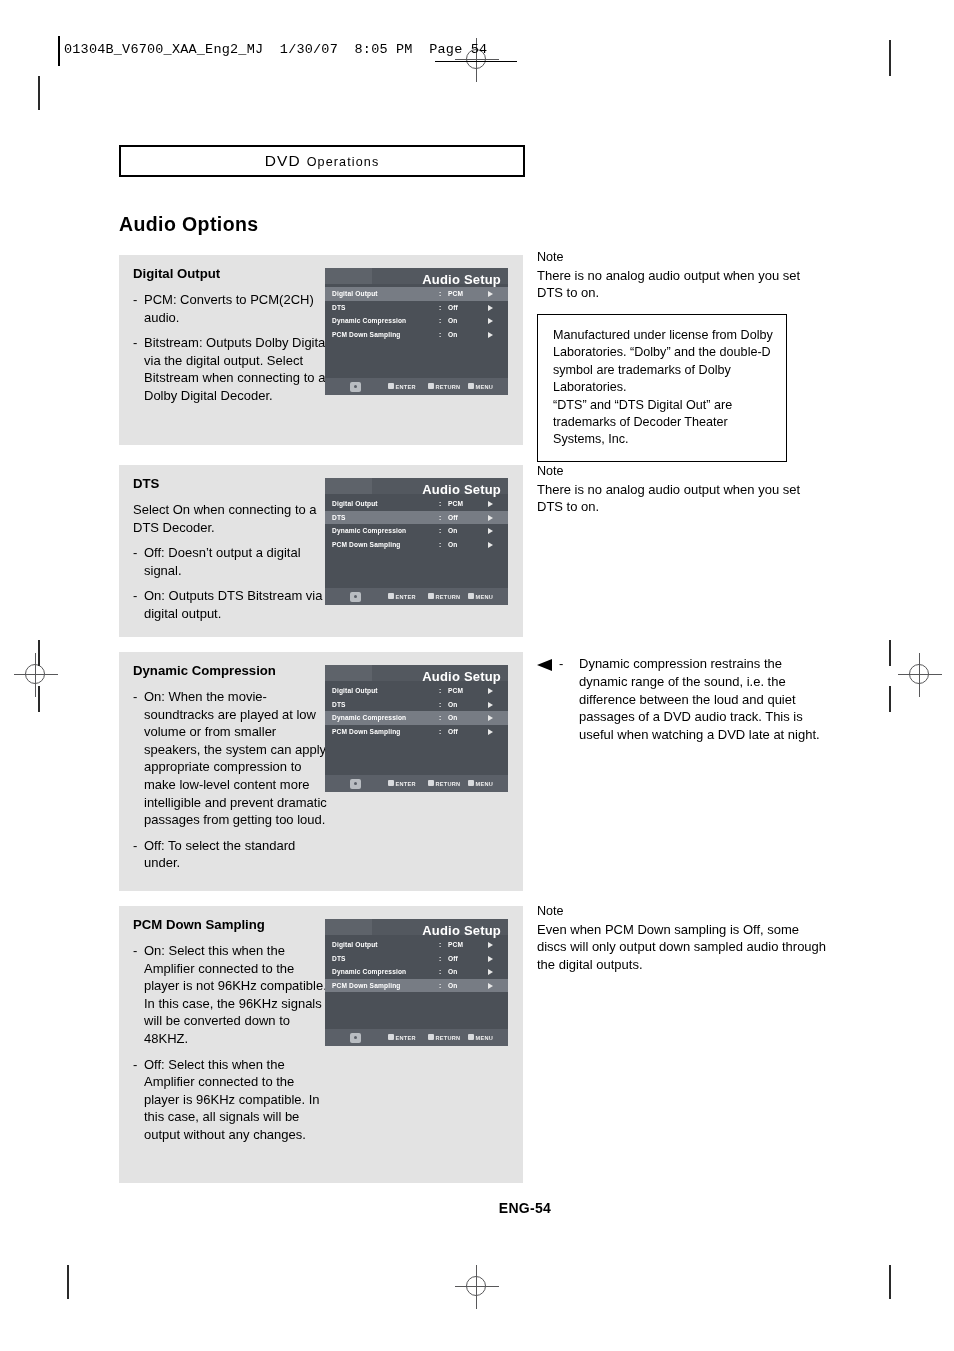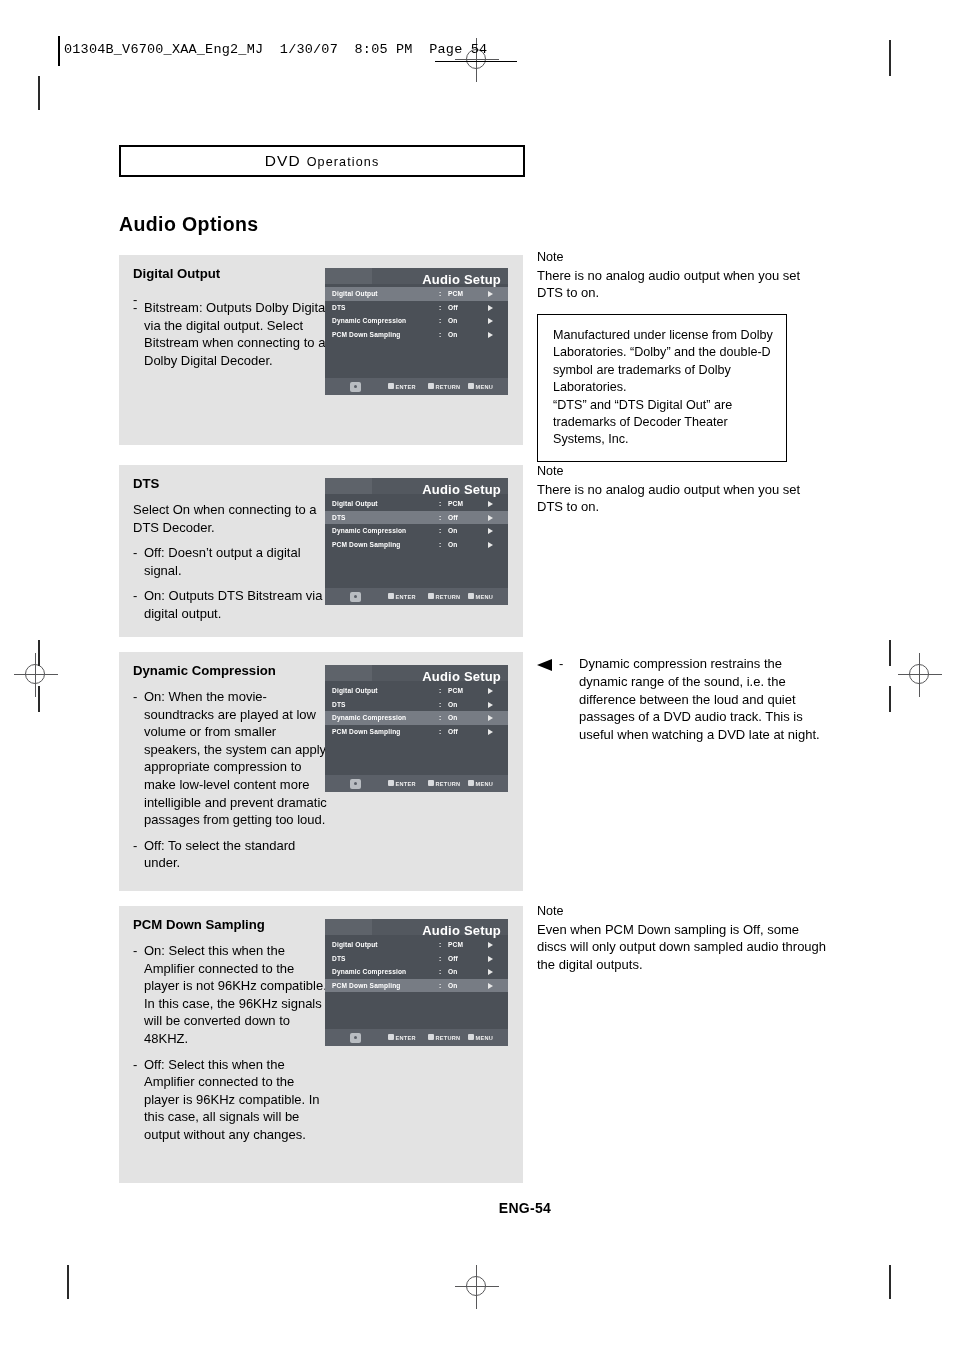--- a/index.html
+++ b/index.html
@@ -374,21 +374,21 @@
     <span>DVD</span><span class="sc" style="margin-left:6px;">Operations</span>
   </div>
 </div>
 
 <div class="page-title">Audio Options</div>
 
 <div id="sections-host">
     <div class="panel" style="top: 255px; height: 190px;">
       <div class="panel-heading">Digital Output</div>
       <div class="panel-text" style="top: 36px;">
-        <span class="para dash"><span class="dash-mark">-</span></span>
+        <span class="para dash"><span class="dash-mark">-</span><span>PCM: Converts to PCM(2CH) audio.</span></span>
         <span class="para dash"><span class="dash-mark">-</span><span>Bitstream: Outputs Dolby Digital via the digital output. Select Bitstream when connecting to a Dolby Digital Decoder.</span></span>
       </div>
       <div class="osd" style="left: 206px; top: 13px;">
         <div class="osd-topbar">
           <div class="tab"></div>
           <div class="osd-title">Audio Setup</div>
         </div>
         <div class="osd-rows">
           <div class="osd-row sel">
             <span class="label">Digital Output</span>

